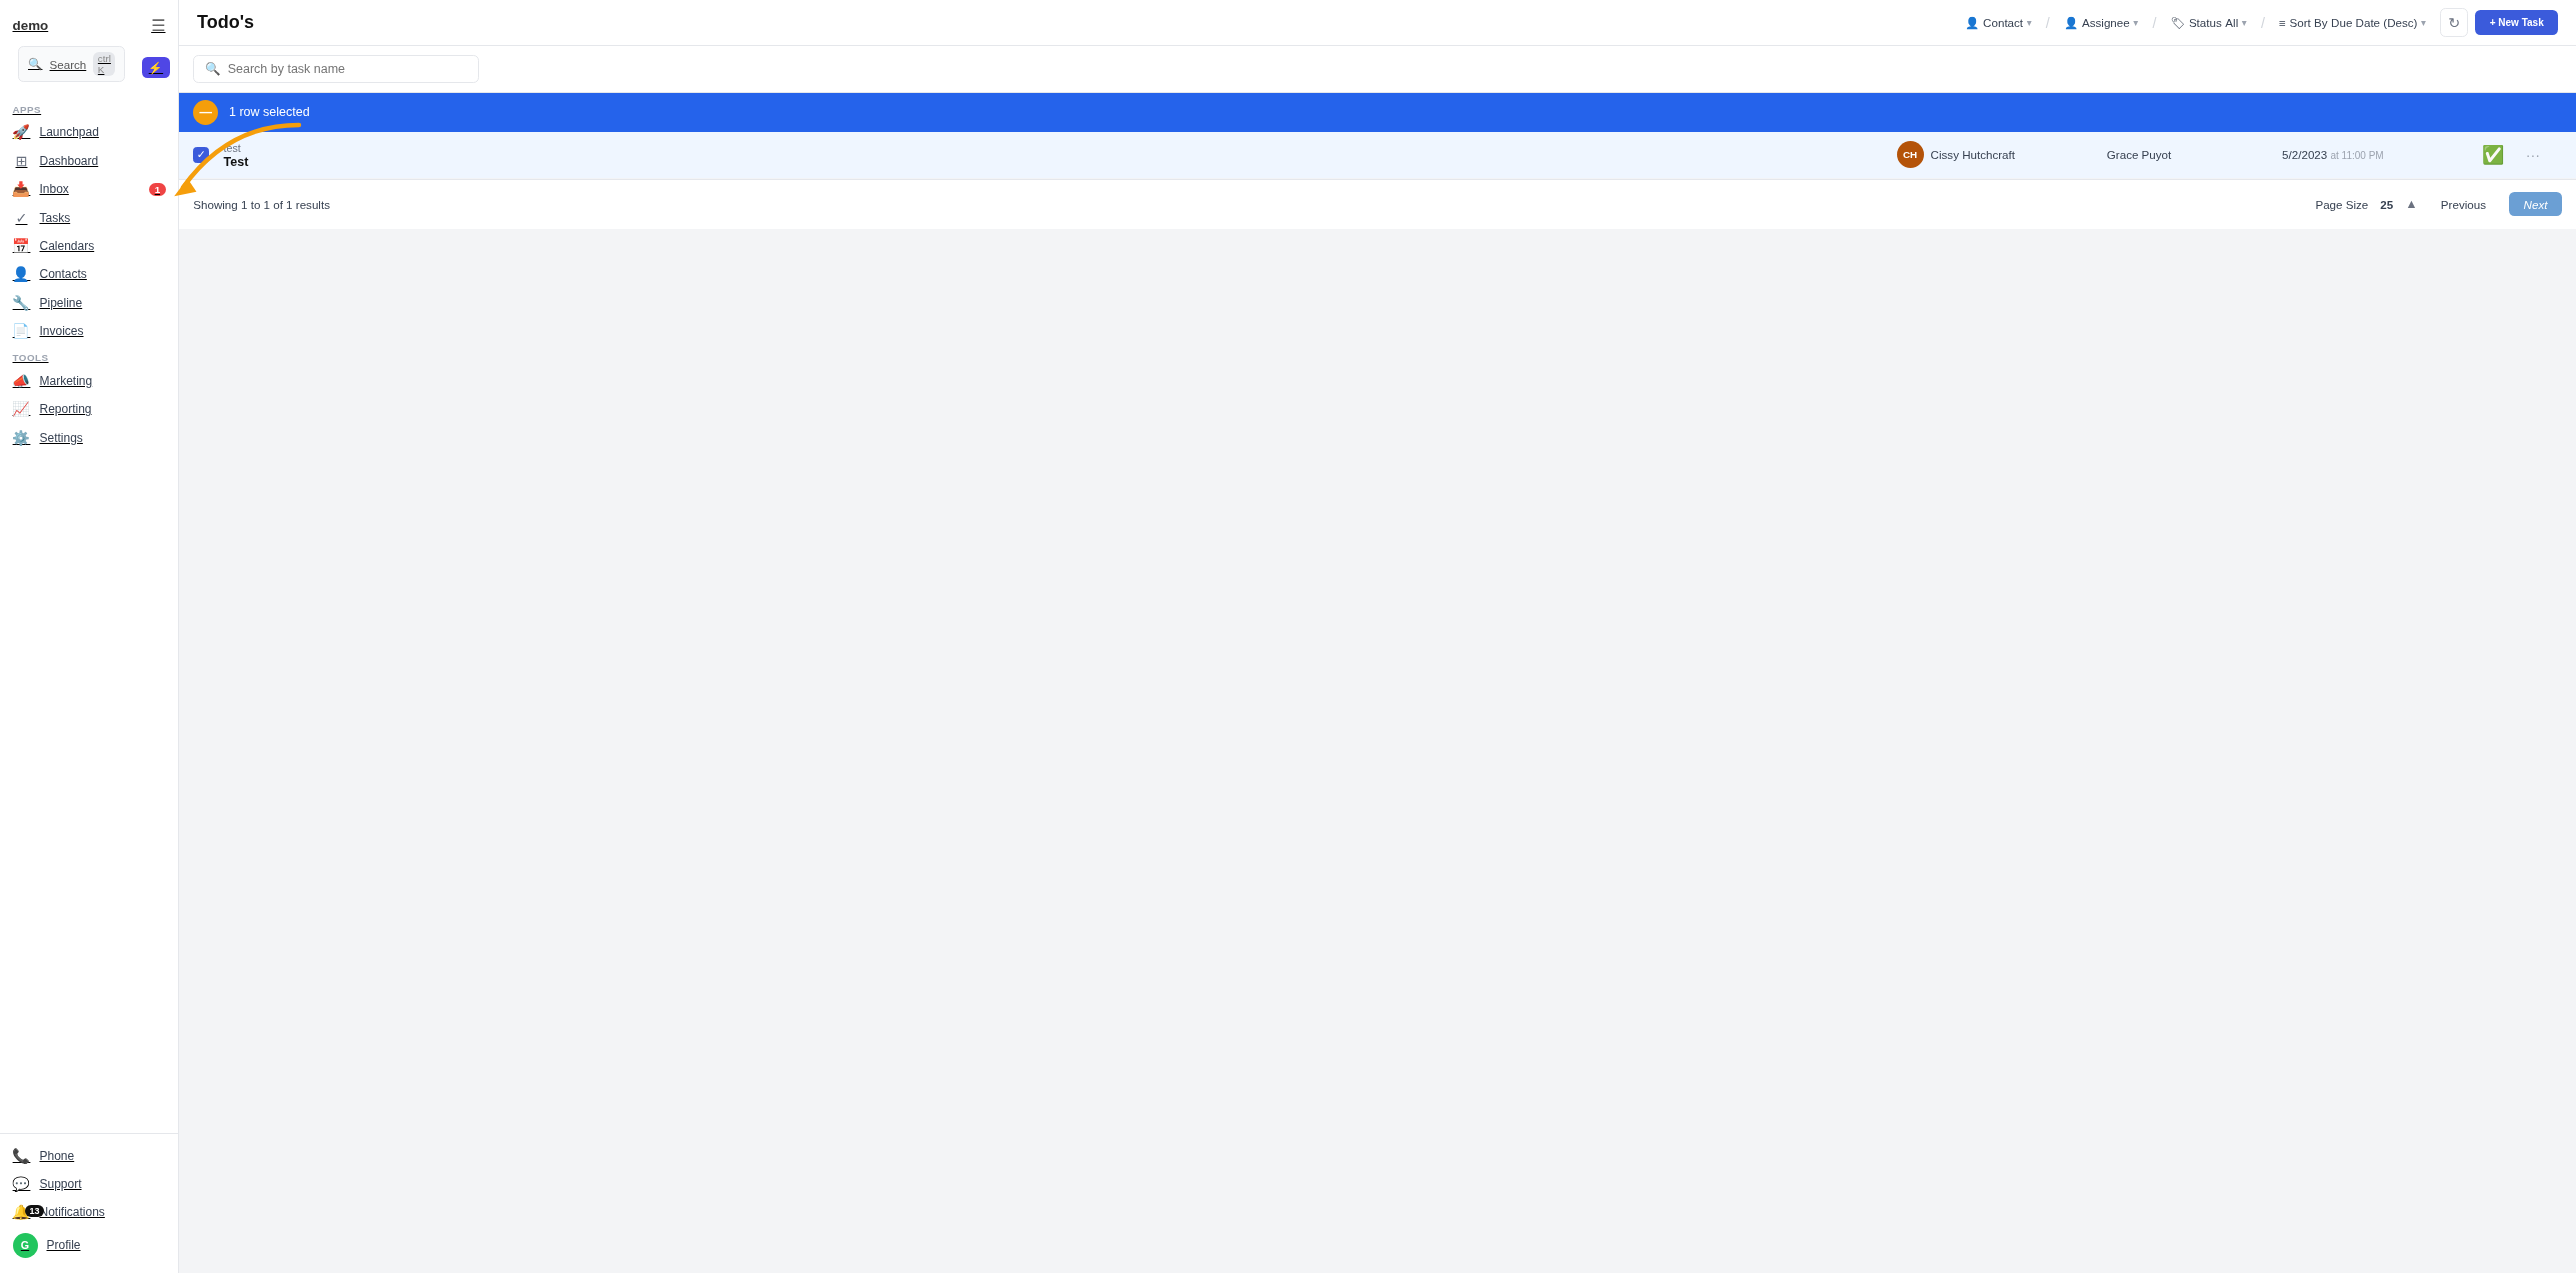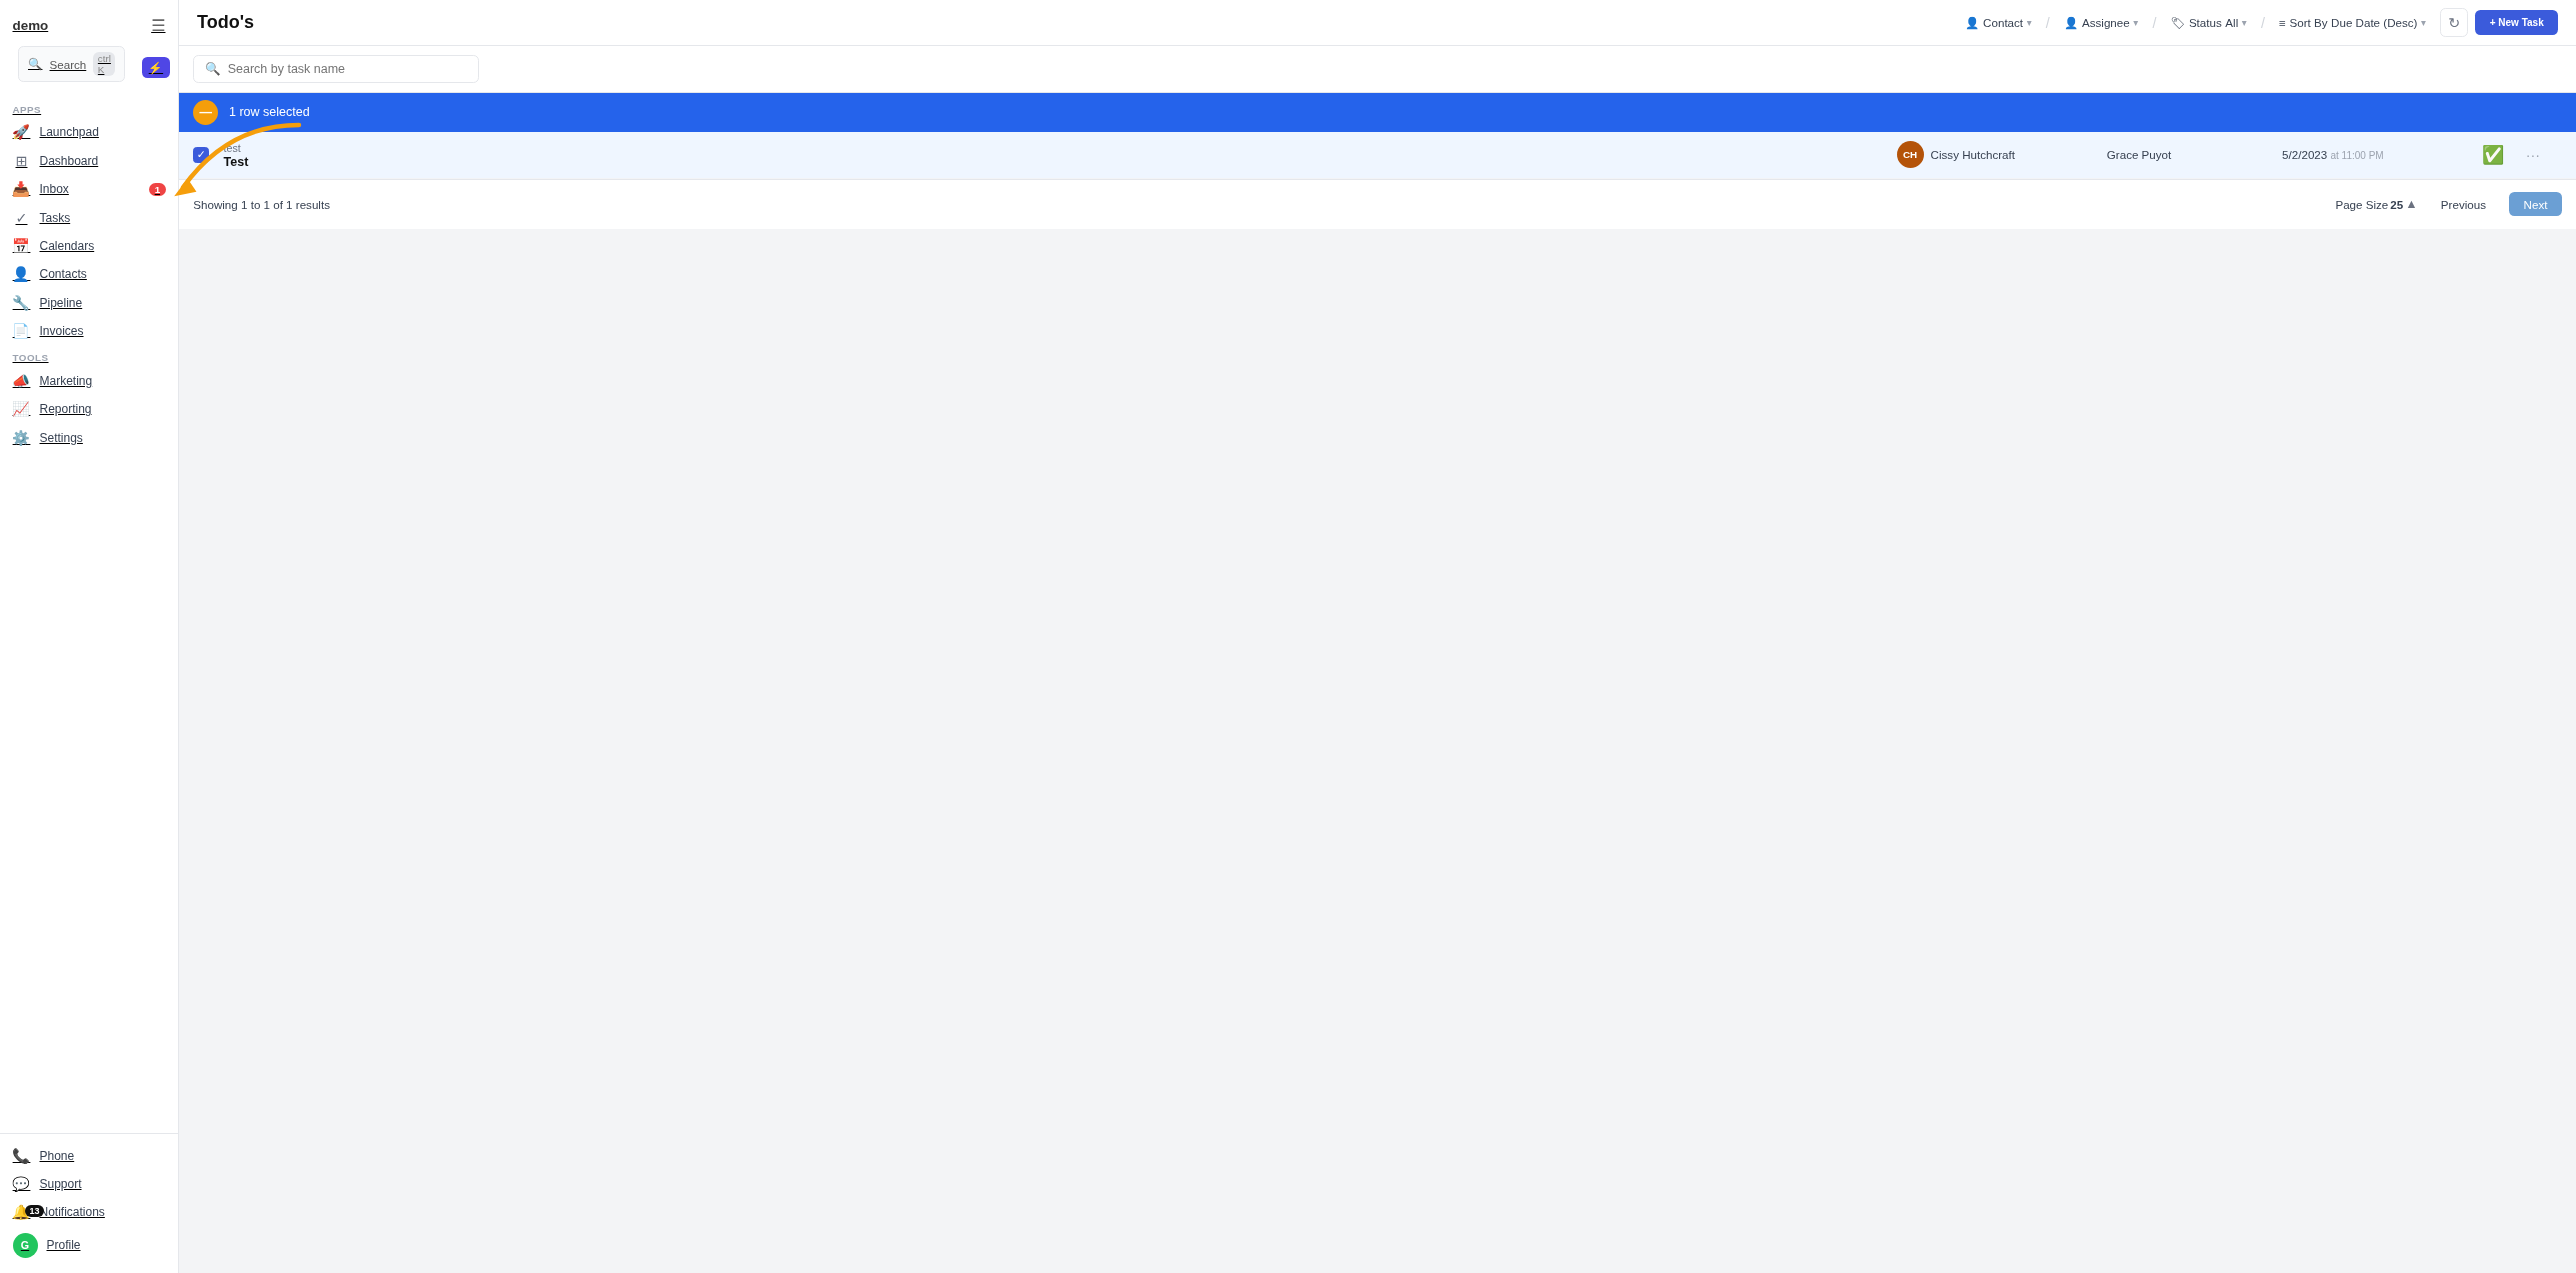--- a/index.html
+++ b/index.html
@@ -248,29 +248,29 @@
     
     .pagination-row {
       display: flex;
       align-items: center;
       padding: 12.5px 14.3px;
       background: #fff;
       border-top: 0.9px solid #e5e7eb;
       gap: 14.3px;
     }
     .page-info { color: #374151; font-size: 11.6px; }
-    .page-size { display: flex; align-items: center; gap: 2px; margin-left: auto; }
+    .page-size { display: flex; align-items: center; gap: 12px; margin-left: auto; }
     .page-size-label { color: #374151; font-size: 11.6px; }
     .page-size-value { font-weight: 600; color: #374151; font-size: 11.6px; }
     .prev-btn {
       background: none; border: none; color: #374151; font-size: 11.6px; cursor: pointer; padding: 3.6px 9px;
     }
     .next-btn {
       background: #6b9fd4; color: #fff; border: none; border-radius: 5.4px;
-      padding: 5.4px 14.3px; font-size: 11.6px; cursor: pointer; font-weight: 500;
+      padding: 5.4px 14.3px; font-size: 11.6px; cursor: pointer; font-weight: 500; font-style: italic;
     }
 
     
     .annotation-container {
       position: absolute;
       top: 116px;
       left: 156px;
       z-index: 999;
       pointer-events: none;
     }

